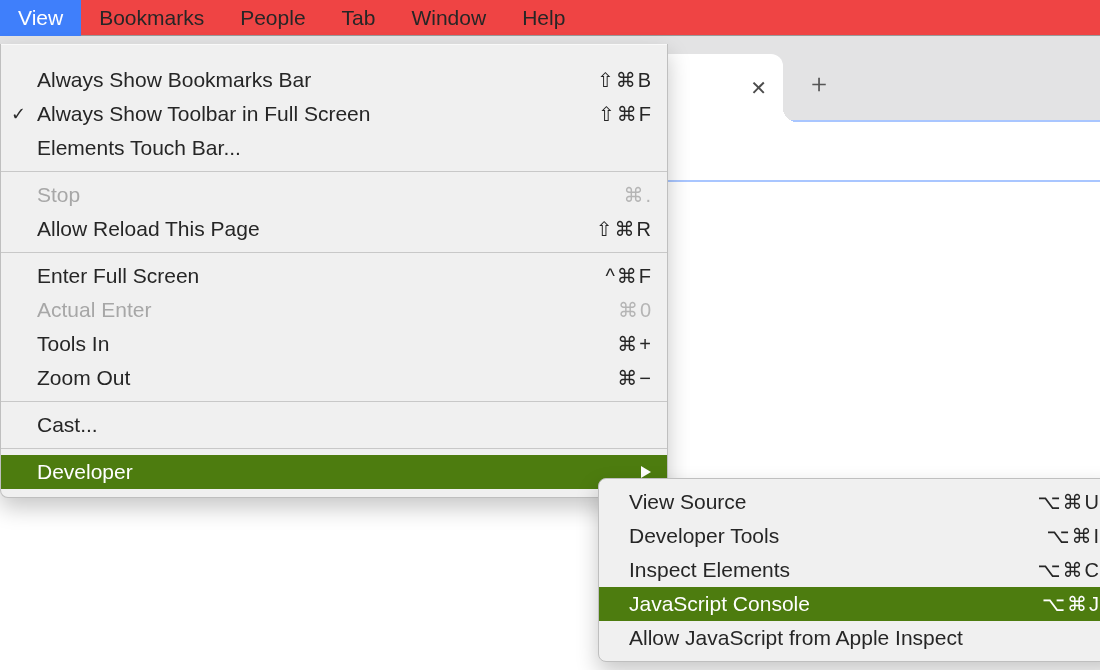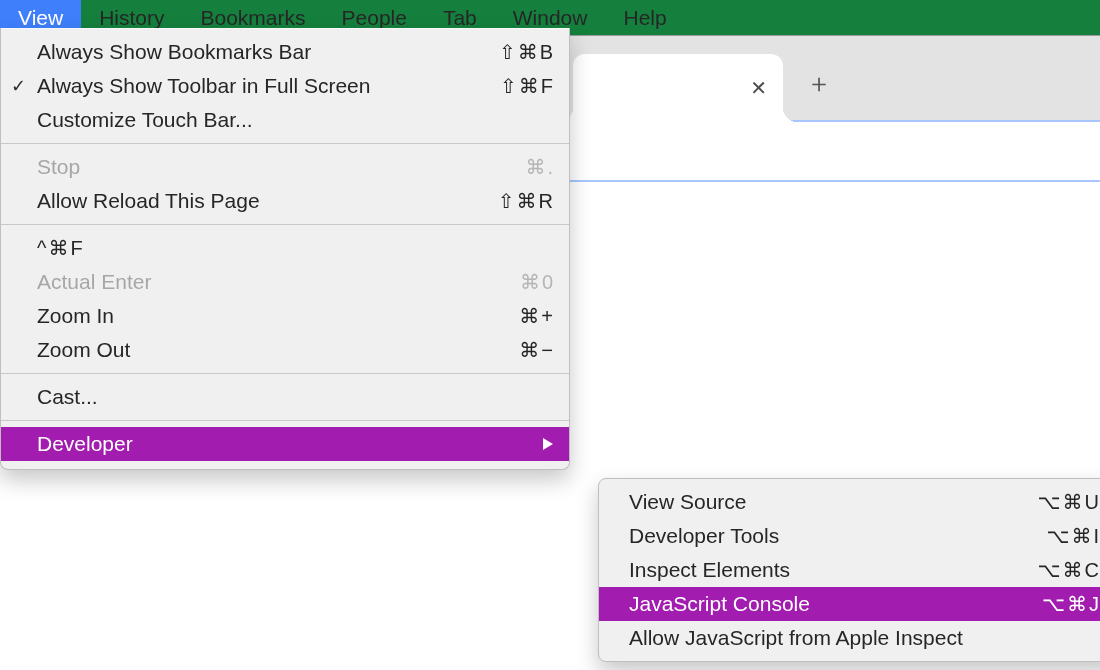--- a/index.html
+++ b/index.html
@@ -1,53 +1,52 @@
 <!DOCTYPE html>
 <html><head>
 <meta charset="utf-8">
 <style>
 * { margin:0; padding:0; box-sizing:border-box; }
 html,body { width:1100px; height:670px; font-family:-apple-system,"Helvetica Neue",Arial,sans-serif; font-size:21px; color:#262626; background:#fff; overflow:hidden; }
 
-.menubar { position:relative; height:36px; background:#15803d; border-bottom:1px solid #9a9a9a; display:flex; align-items:center; z-index:5; }
+.menubar { position:relative; height:36px; background:#ef4444; border-bottom:1px solid #9a9a9a; display:flex; align-items:center; z-index:5; }
 .menubar .item { padding:0 18px; line-height:36px; height:36px; cursor:default; }
 .menubar .item.active { background:#3f7ffb; color:#fff; }
 
 .tabstrip { position:relative; height:86px; background:#e3e3e4; border-bottom:2px solid #a9c6ff; }
 .tabstrip .tab { position:absolute; left:573px; top:18px; height:68px; width:210px; background:#fff; border-top-left-radius:12px; border-top-right-radius:12px; display:flex; align-items:center; justify-content:flex-end; padding-right:16px; }
 .tabstrip .tab::after { content:""; position:absolute; right:-14px; bottom:0; width:14px; height:14px; background:radial-gradient(circle at 14px 0,transparent 14px,#fff 14px); }
 .tabstrip .tab::before { content:""; position:absolute; left:-14px; bottom:0; width:14px; height:14px; background:radial-gradient(circle at 0 0,transparent 14px,#fff 14px); }
 .close-x { font-size:20px; color:#4c4c4c; }
 .newtab { position:absolute; left:806px; top:30px; font-size:26px; color:#555; font-weight:300; }
 
 .addrbar { height:60px; background:#fff; border-bottom:2px solid #a9c6ff; }
 
-.menu { position:absolute; left:0; top:28px; width:570px; background:#f0f0f0; border:1px solid #bfbfbf; border-top:none; border-bottom-left-radius:8px; border-bottom-right-radius:8px; box-shadow:0 10px 22px rgba(0,0,0,0.22),0 1px 0 rgba(255,255,255,0.6) inset; z-index:20; padding-top:7px; padding-bottom:8px; }
+.menu { position:absolute; left:0; top:44px; width:668px; background:#f0f0f0; border:1px solid #bfbfbf; border-top:none; border-bottom-left-radius:8px; border-bottom-right-radius:8px; box-shadow:0 10px 22px rgba(0,0,0,0.22),0 1px 0 rgba(255,255,255,0.6) inset; z-index:20; padding-top:19px; padding-bottom:8px; }
 .submenu { position:absolute; left:598px; top:478px; width:524px; background:#f0f0f0; border:1px solid #bfbfbf; border-radius:8px; box-shadow:0 10px 22px rgba(0,0,0,0.22); z-index:20; padding:6px 0; }
 
 .sep { height:1px; background:#c8c8c8; margin:6px 0; }
 
 .row { display:flex; align-items:center; height:34px; padding:0 14px 0 36px; position:relative; cursor:default; }
 .row.disabled { color:#a7a7a7; }
 .row .label { flex:1; white-space:nowrap; }
 .row .shortcut { font-family:-apple-system,"Helvetica Neue",Arial; letter-spacing:2px; font-size:20px; }
 .row.disabled .shortcut { color:#b5b5b5; }
 .row .check { position:absolute; left:10px; font-size:18px; color:#2b2b2b; }
-.row.hl { background:#a21caf; color:#fff; }
+.row.hl { background:#4d7c0f; color:#fff; }
 .row.hl .shortcut { color:#fff; }
 .row .arrow { width:0; height:0; border-left:10px solid #fff; border-top:6px solid transparent; border-bottom:6px solid transparent; position:absolute; right:16px; }
 
 .submenu .row { padding-left:30px; padding-right:20px; }
 </style>
 </head>
 <body>
 
 <div class="menubar">
   <div class="item active">View</div>
-  <div class="item">History</div>
   <div class="item">Bookmarks</div>
   <div class="item">People</div>
   <div class="item">Tab</div>
   <div class="item">Window</div>
   <div class="item">Help</div>
 </div>
 
 <div class="tabstrip">
   <div class="tab">
     <span class="close-x">✕</span>
@@ -62,45 +61,46 @@
   <div class="row">
     <span class="label">Always Show Bookmarks Bar</span>
     <span class="shortcut">⇧⌘B</span>
   </div>
   <div class="row">
     <span class="check">✓</span>
     <span class="label">Always Show Toolbar in Full Screen</span>
     <span class="shortcut">⇧⌘F</span>
   </div>
   <div class="row">
-    <span class="label">Customize Touch Bar...</span>
+    <span class="label">Elements Touch Bar...</span>
   </div>
 
   <div class="sep"></div>
 
   <div class="row disabled">
     <span class="label">Stop</span>
     <span class="shortcut">⌘.</span>
   </div>
   <div class="row">
     <span class="label">Allow Reload This Page</span>
     <span class="shortcut">⇧⌘R</span>
   </div>
 
   <div class="sep"></div>
 
   <div class="row">
+    <span class="label">Enter Full Screen</span>
     <span class="shortcut">^⌘F</span>
   </div>
   <div class="row disabled">
     <span class="label">Actual Enter</span>
     <span class="shortcut">⌘0</span>
   </div>
   <div class="row">
-    <span class="label">Zoom In</span>
+    <span class="label">Tools In</span>
     <span class="shortcut">⌘+</span>
   </div>
   <div class="row">
     <span class="label">Zoom Out</span>
     <span class="shortcut">⌘−</span>
   </div>
 
   <div class="sep"></div>
 
   <div class="row">

